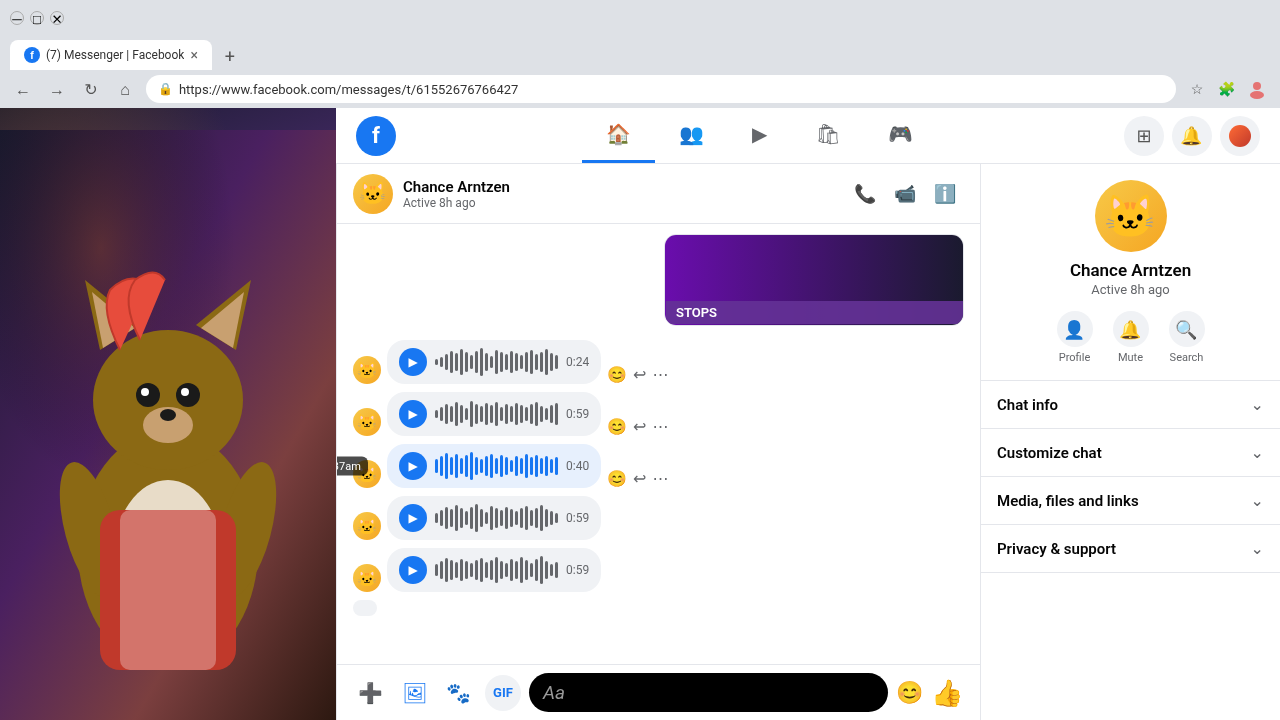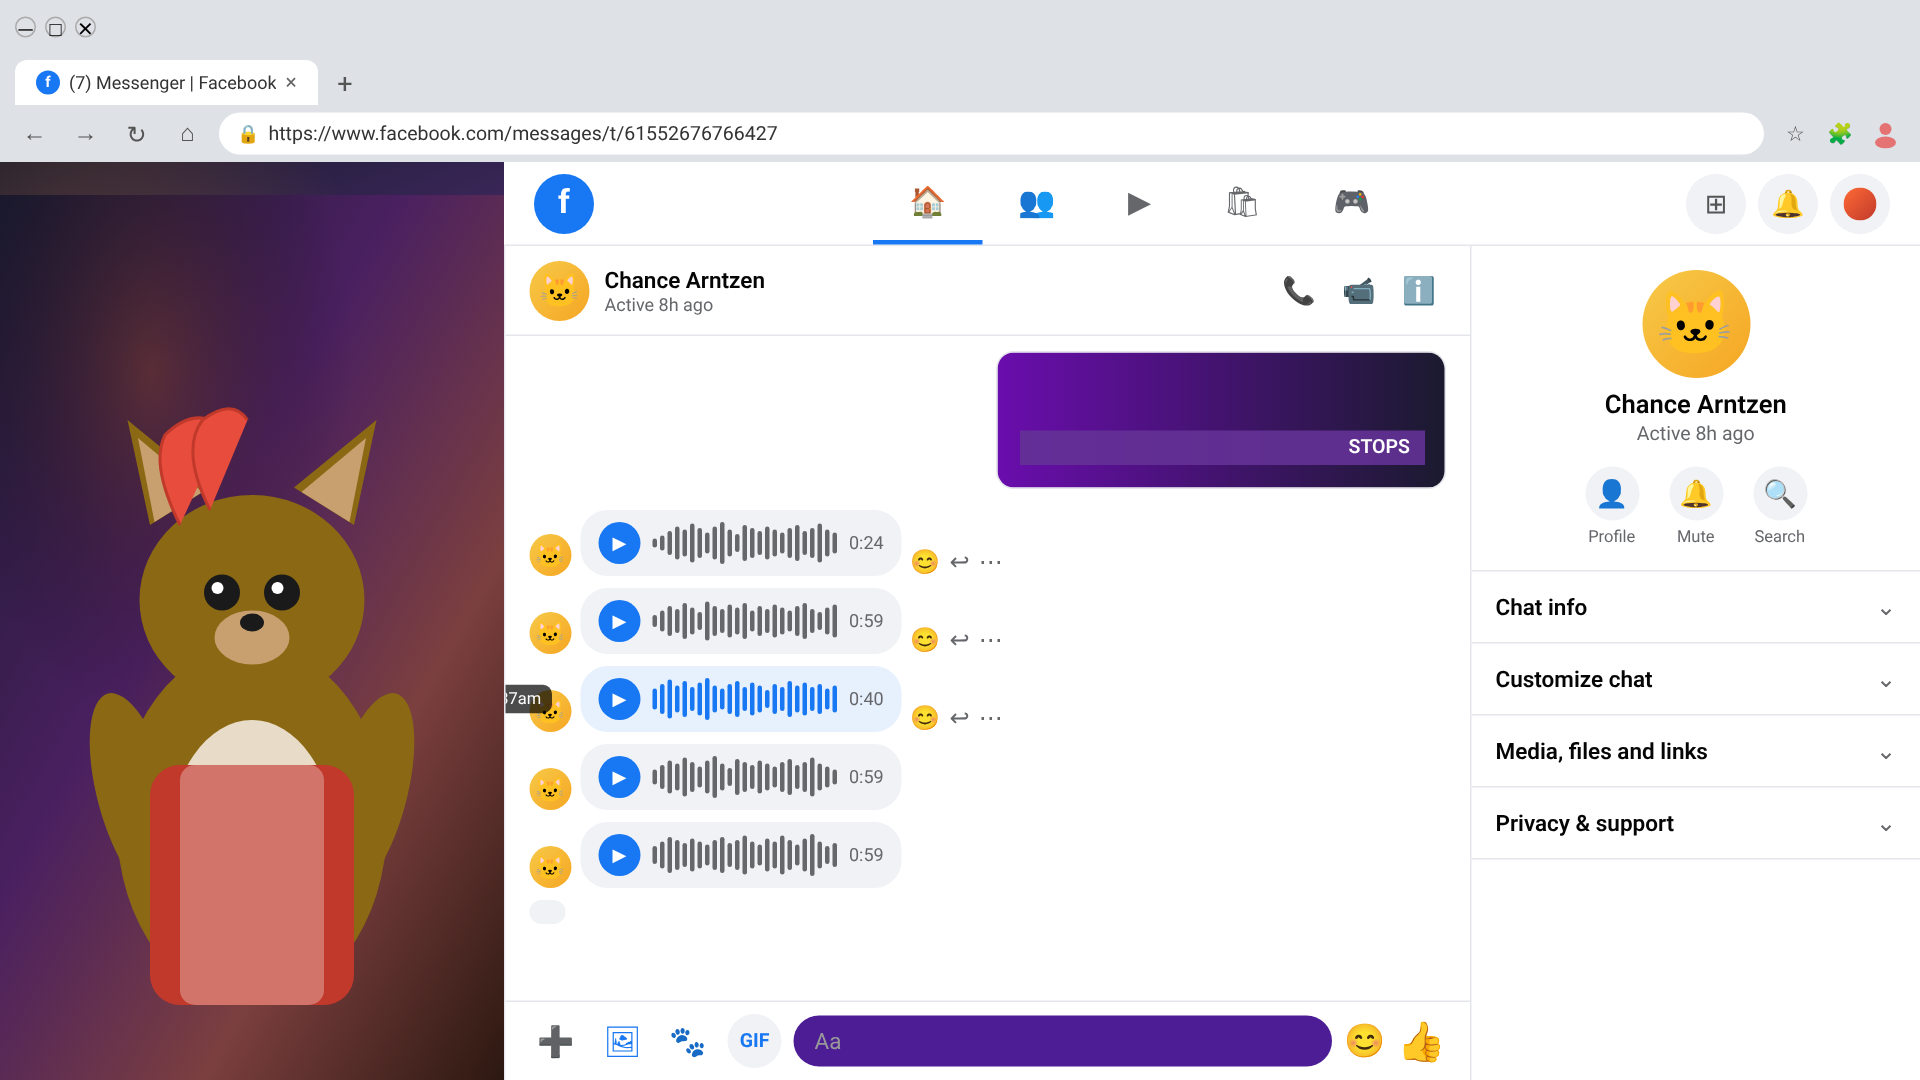--- a/index.html
+++ b/index.html
@@ -83,21 +83,21 @@
     .waveform { display: flex; align-items: center; gap: 2px; height: 28px; flex: 1; }
     .waveform-bar { background: #65676b; border-radius: 2px; width: 3px; }
     .voice-duration { font-size: 12px; color: #65676b; white-space: nowrap; }
     .reaction-btn { font-size: 16px; cursor: pointer; color: #65676b; }
     .more-btn { font-size: 16px; cursor: pointer; color: #65676b; }
     .timestamp-tooltip { position: absolute; left: -70px; top: 50%; transform: translateY(-50%); background: rgba(0,0,0,0.7); color: white; font-size: 11px; padding: 3px 7px; border-radius: 6px; white-space: nowrap; }
 
     
     .chat-input-area { display: flex; align-items: center; padding: 8px 16px; border-top: 1px solid #e4e6eb; gap: 8px; background: #fff; }
     .input-action-btn { width: 36px; height: 36px; border-radius: 50%; display: flex; align-items: center; justify-content: center; cursor: pointer; color: #1877f2; font-size: 20px; }
-    .input-field { flex: 1; background: #4c1d95; border-radius: 20px; padding: 8px 14px; font-size: 15px; color: #050505; outline: none; border: none; cursor: text; }
+    .input-field { flex: 1; background: #000000; border-radius: 20px; padding: 8px 14px; font-size: 19px; color: #050505; outline: none; border: none; cursor: text; font-style: italic; }
     .emoji-btn { font-size: 22px; cursor: pointer; color: #f7b928; }
     .like-btn { font-size: 26px; cursor: pointer; color: #1877f2; }
 
     
     .right-panel { width: 300px; flex-shrink: 0; border-left: 1px solid #e4e6eb; background: #fff; display: flex; flex-direction: column; padding: 16px 0; overflow-y: auto; }
     .right-panel-header { display: flex; flex-direction: column; align-items: center; padding: 0 16px 16px; border-bottom: 1px solid #e4e6eb; }
     .contact-avatar-large { width: 72px; height: 72px; border-radius: 50%; background: linear-gradient(135deg, #f7c948, #f5a623); display: flex; align-items: center; justify-content: center; overflow: hidden; margin-bottom: 8px; }
     .contact-name { font-size: 17px; font-weight: 600; color: #050505; }
     .contact-status { font-size: 13px; color: #65676b; margin-top: 2px; }
     .contact-actions { display: flex; gap: 20px; margin-top: 14px; }
@@ -263,21 +263,21 @@
             <div class="chat-action-btn">📹</div>
             <div class="chat-action-btn">ℹ️</div>
           </div>
         </div>
 
         <div class="messages-area">
 
           <div style="display:flex;justify-content:flex-end;">
             <div class="video-msg">
               <div class="video-thumbnail">
-                <div style="background:linear-gradient(90deg,#6a0dad,#1a1a2e);width:100%;height:100%;display:flex;flex-direction:column;justify-content:flex-end;padding:15px;text-align:right;">
+                <div style="background:linear-gradient(90deg,#6a0dad,#1a1a2e);width:100%;height:100%;display:flex;flex-direction:column;justify-content:flex-end;padding:1px;">
                   <div class="video-title-bar">
                     <span>STOPS</span>
                   </div>
                 </div>
               </div>
             </div>
           </div>
 
 
           <div class="voice-msg-wrapper">

